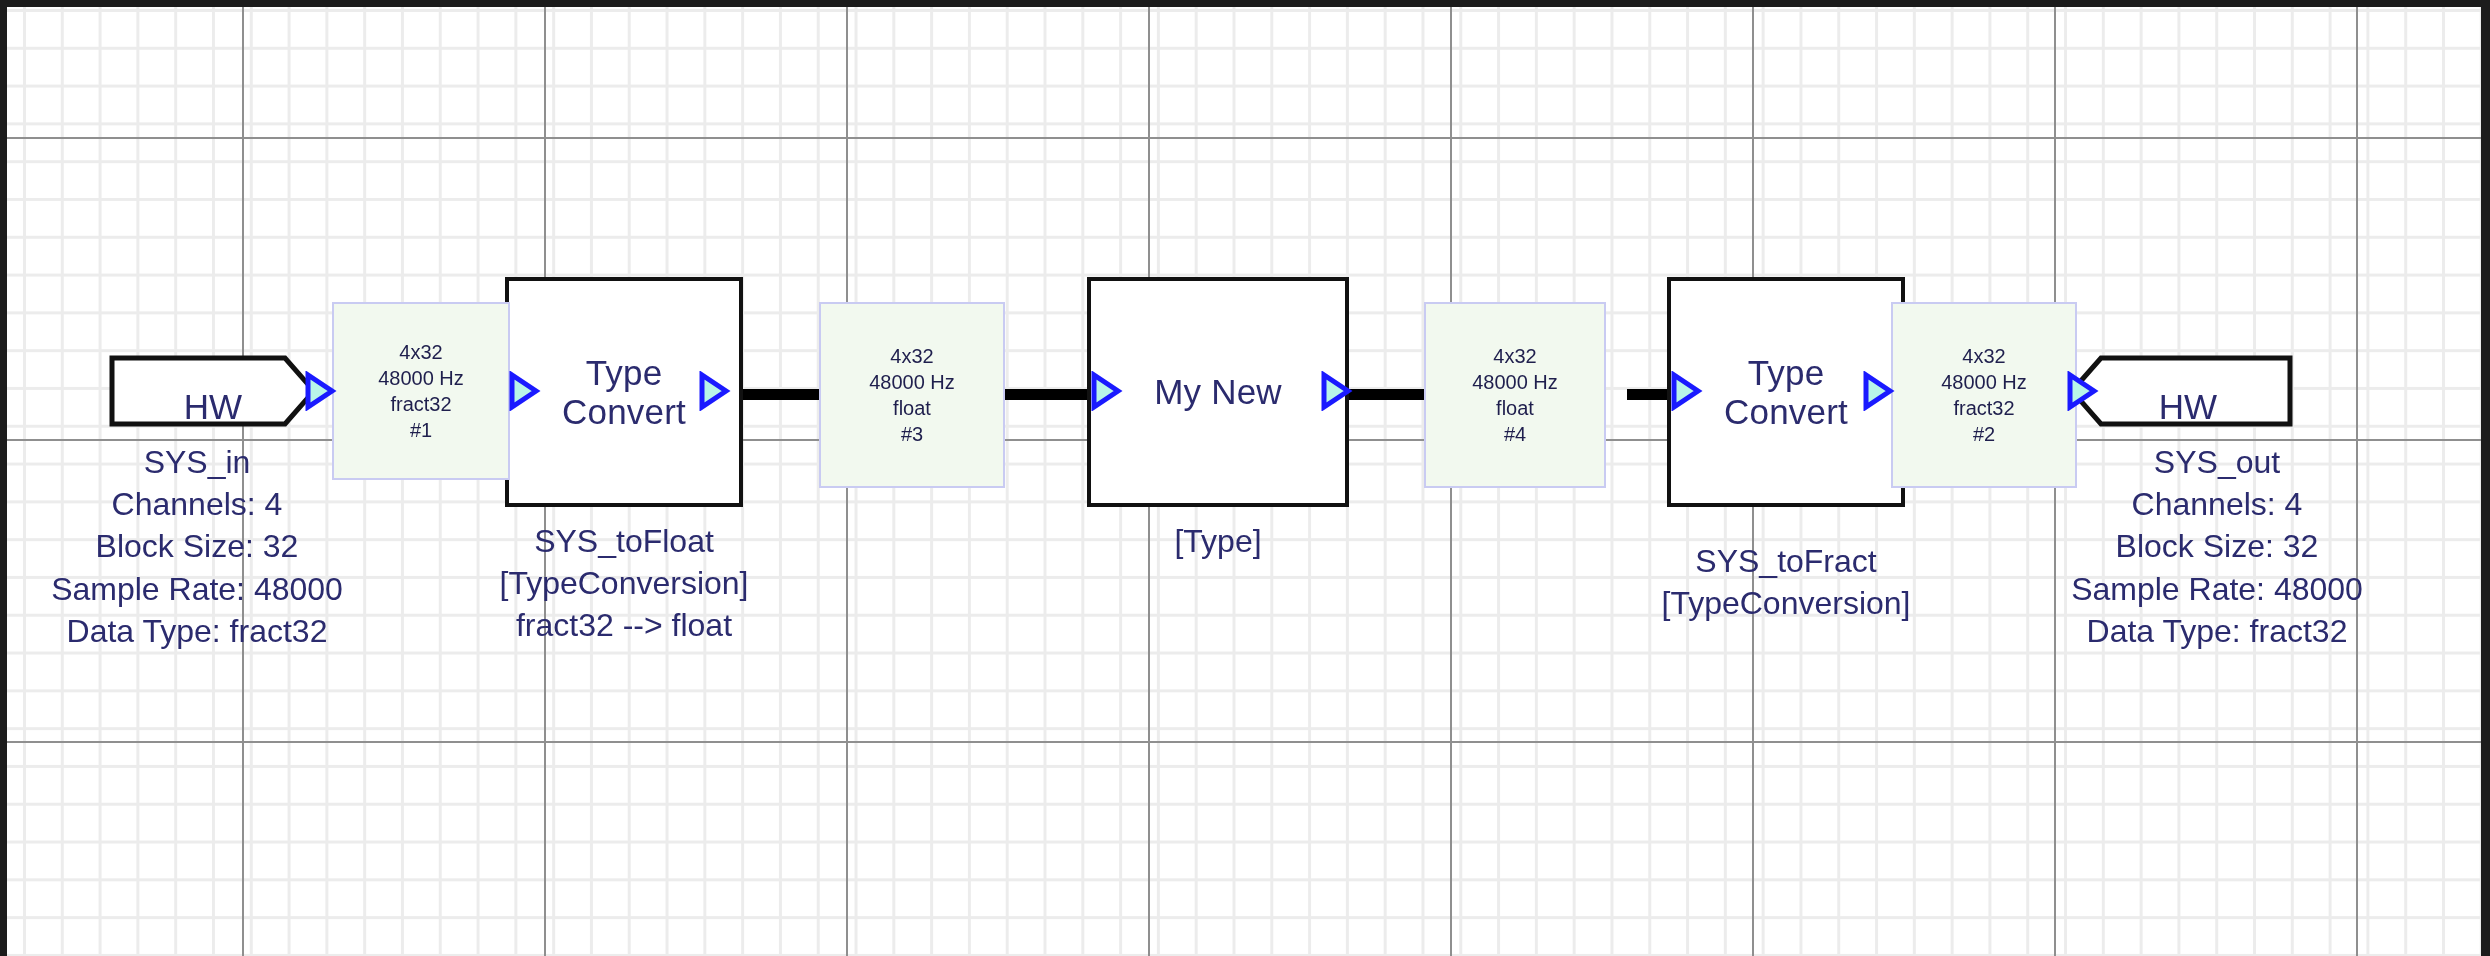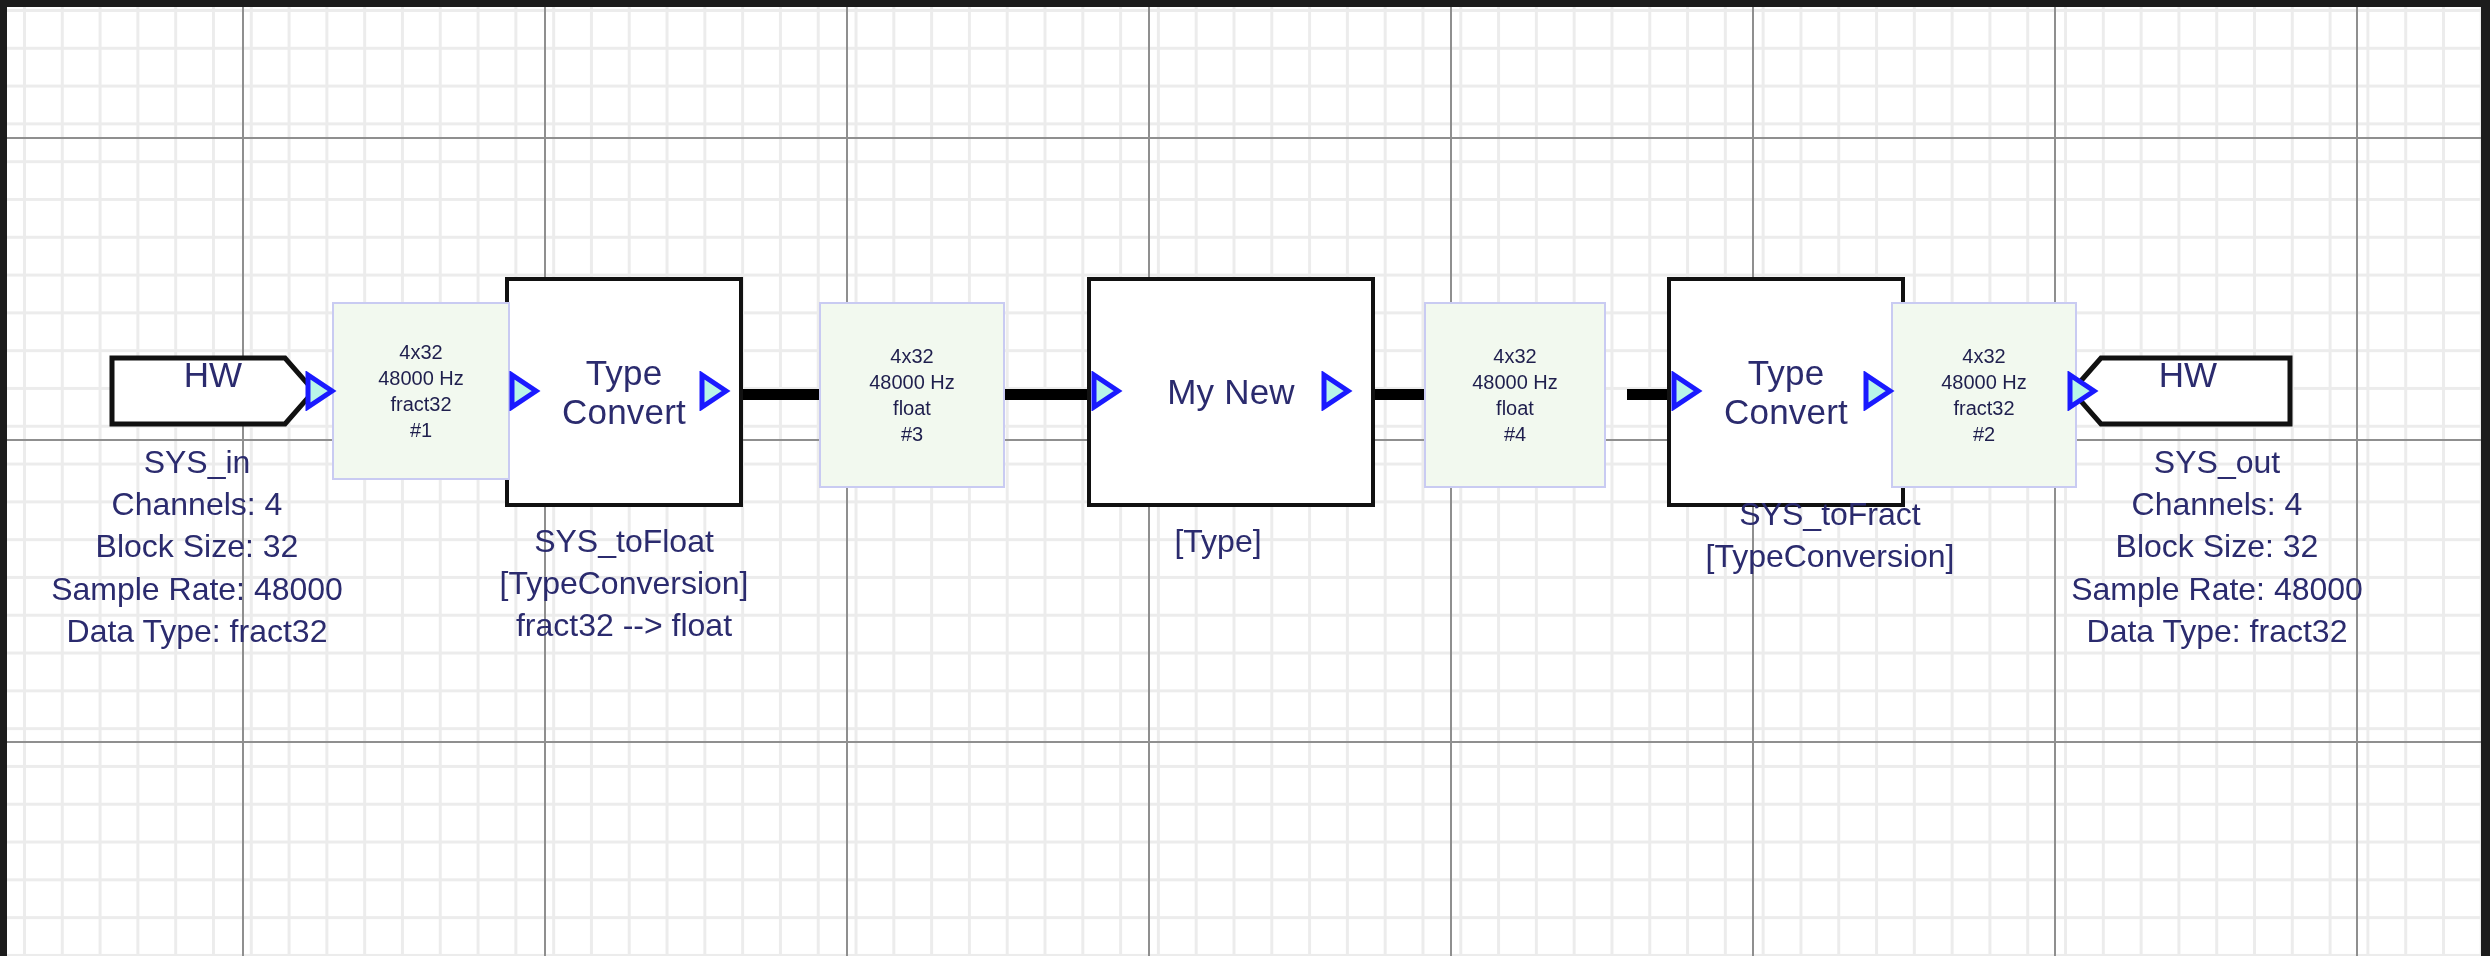--- a/index.html
+++ b/index.html
@@ -70,21 +70,21 @@
     font-size: 35px;
     line-height: 1.12;
     letter-spacing: 0.2px;
   }
 
   
   .hwblock {
     position: absolute;
     box-sizing: border-box;
     display: flex;
-    align-items: flex-start;
+    align-items: flex-end;
     justify-content: center;
     color: #2b2b6e;
     font-size: 35px;
   }
   .hwblock svg { position: absolute; left: 0; top: 0; }
   .hwblock .hwlabel { position: relative; z-index: 2; }
 
   
   .siglabel {
     position: absolute;
@@ -181,21 +181,21 @@
     </svg>
   </div>
 
   <div class="siglabel" style="left:812px; top:295px; width:186px; height:186px;">
     <span>4x32</span>
     <span>48000 Hz</span>
     <span>float</span>
     <span>#3</span>
   </div>
 
-  <div class="fnblock" style="left:1080px; top:270px; width:288px; height:230px;">
+  <div class="fnblock" style="left:1080px; top:270px; width:262px; height:230px;">
     <div>
       <div>My New</div>
     </div>
   </div>
   <div class="caption" style="left:1001px; top:513px; width:420px;">
     <span>[Type]</span>
   </div>
 
   <div class="port" style="left:1082px; top:364px;">
     <svg width="34" height="40" viewBox="0 0 34 40">
@@ -214,21 +214,21 @@
     <span>float</span>
     <span>#4</span>
   </div>
 
   <div class="fnblock" style="left:1660px; top:270px; width:238px; height:230px;">
     <div>
       <div>Type</div>
       <div>Convert</div>
     </div>
   </div>
-  <div class="caption" style="left:1569px; top:486px; width:420px;padding-left:44px;">
+  <div class="caption" style="left:1569px; top:533px; width:420px;">
     <span>SYS_toFract</span>
     <span>[TypeConversion]</span>
   </div>
 
   <div class="port" style="left:1662px; top:364px;">
     <svg width="34" height="40" viewBox="0 0 34 40">
       <polygon points="5,4 5,36 29,20" fill="#b9f5e8" stroke="#1a1aff" stroke-width="5" stroke-linejoin="miter"></polygon>
     </svg>
   </div>
   <div class="port" style="left:1854px; top:364px;">

